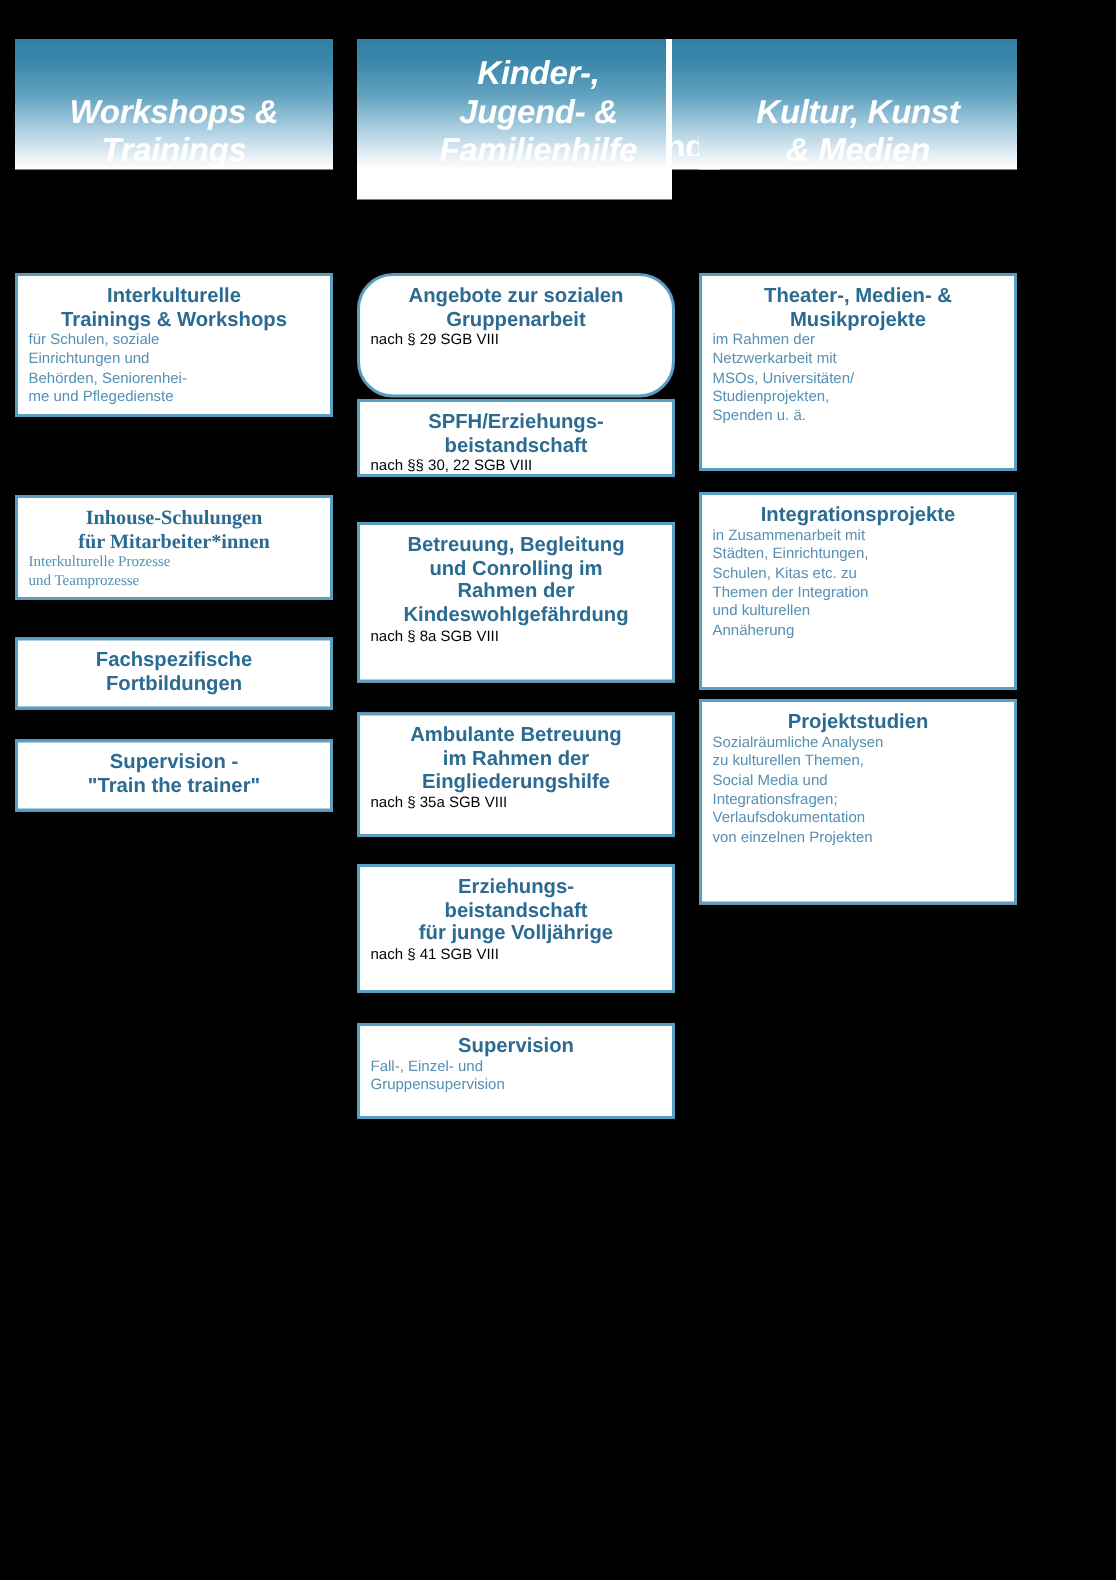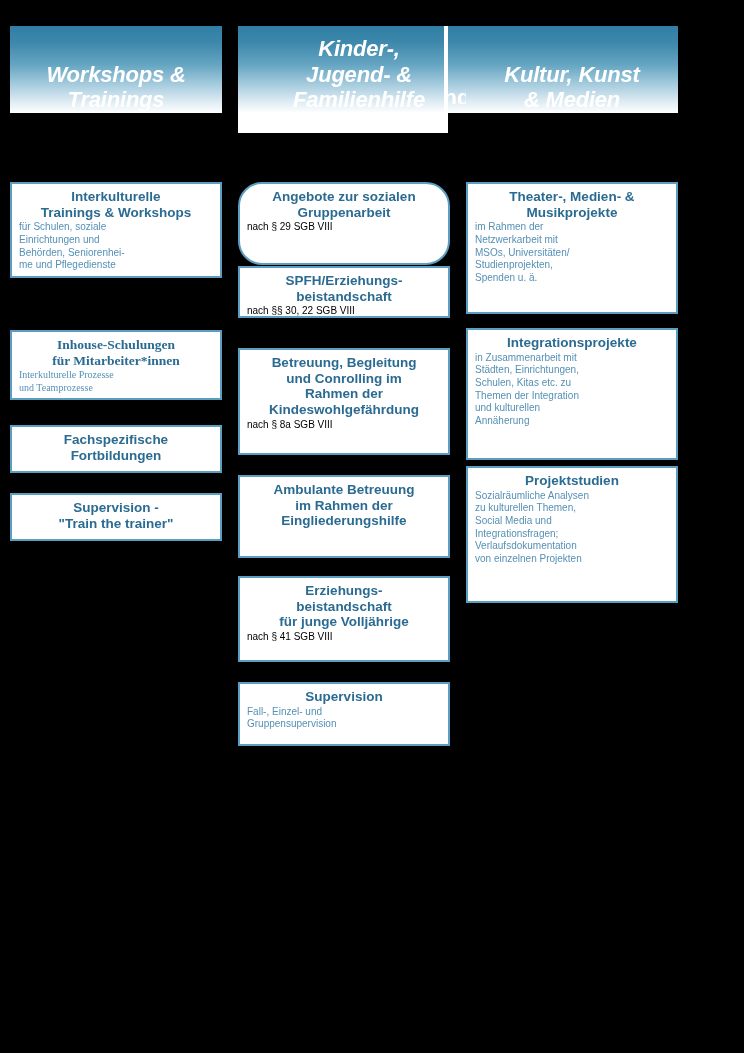--- a/index.html
+++ b/index.html
@@ -226,20 +226,21 @@
 und Conrolling im
 Rahmen der
 Kindeswohlgefährdung</span>
       <span class="card-body is-note">nach § 8a SGB VIII</span>
     </div>
 
     <div class="card" style="top: 405px; height: 83px;">
       <span class="card-title">Ambulante Betreuung
 im Rahmen der
 Eingliederungshilfe</span>
+      <span class="card-body is-note">nach § 35a SGB VIII</span>
     </div>
 
     <div class="card" style="top: 506px; height: 86px;">
       <span class="card-title">Erziehungs-
 beistandschaft
 für junge Volljährige</span>
       <span class="card-body is-note">nach § 41 SGB VIII</span>
     </div>
 
     <div class="card" style="top: 612px; height: 64px;">

